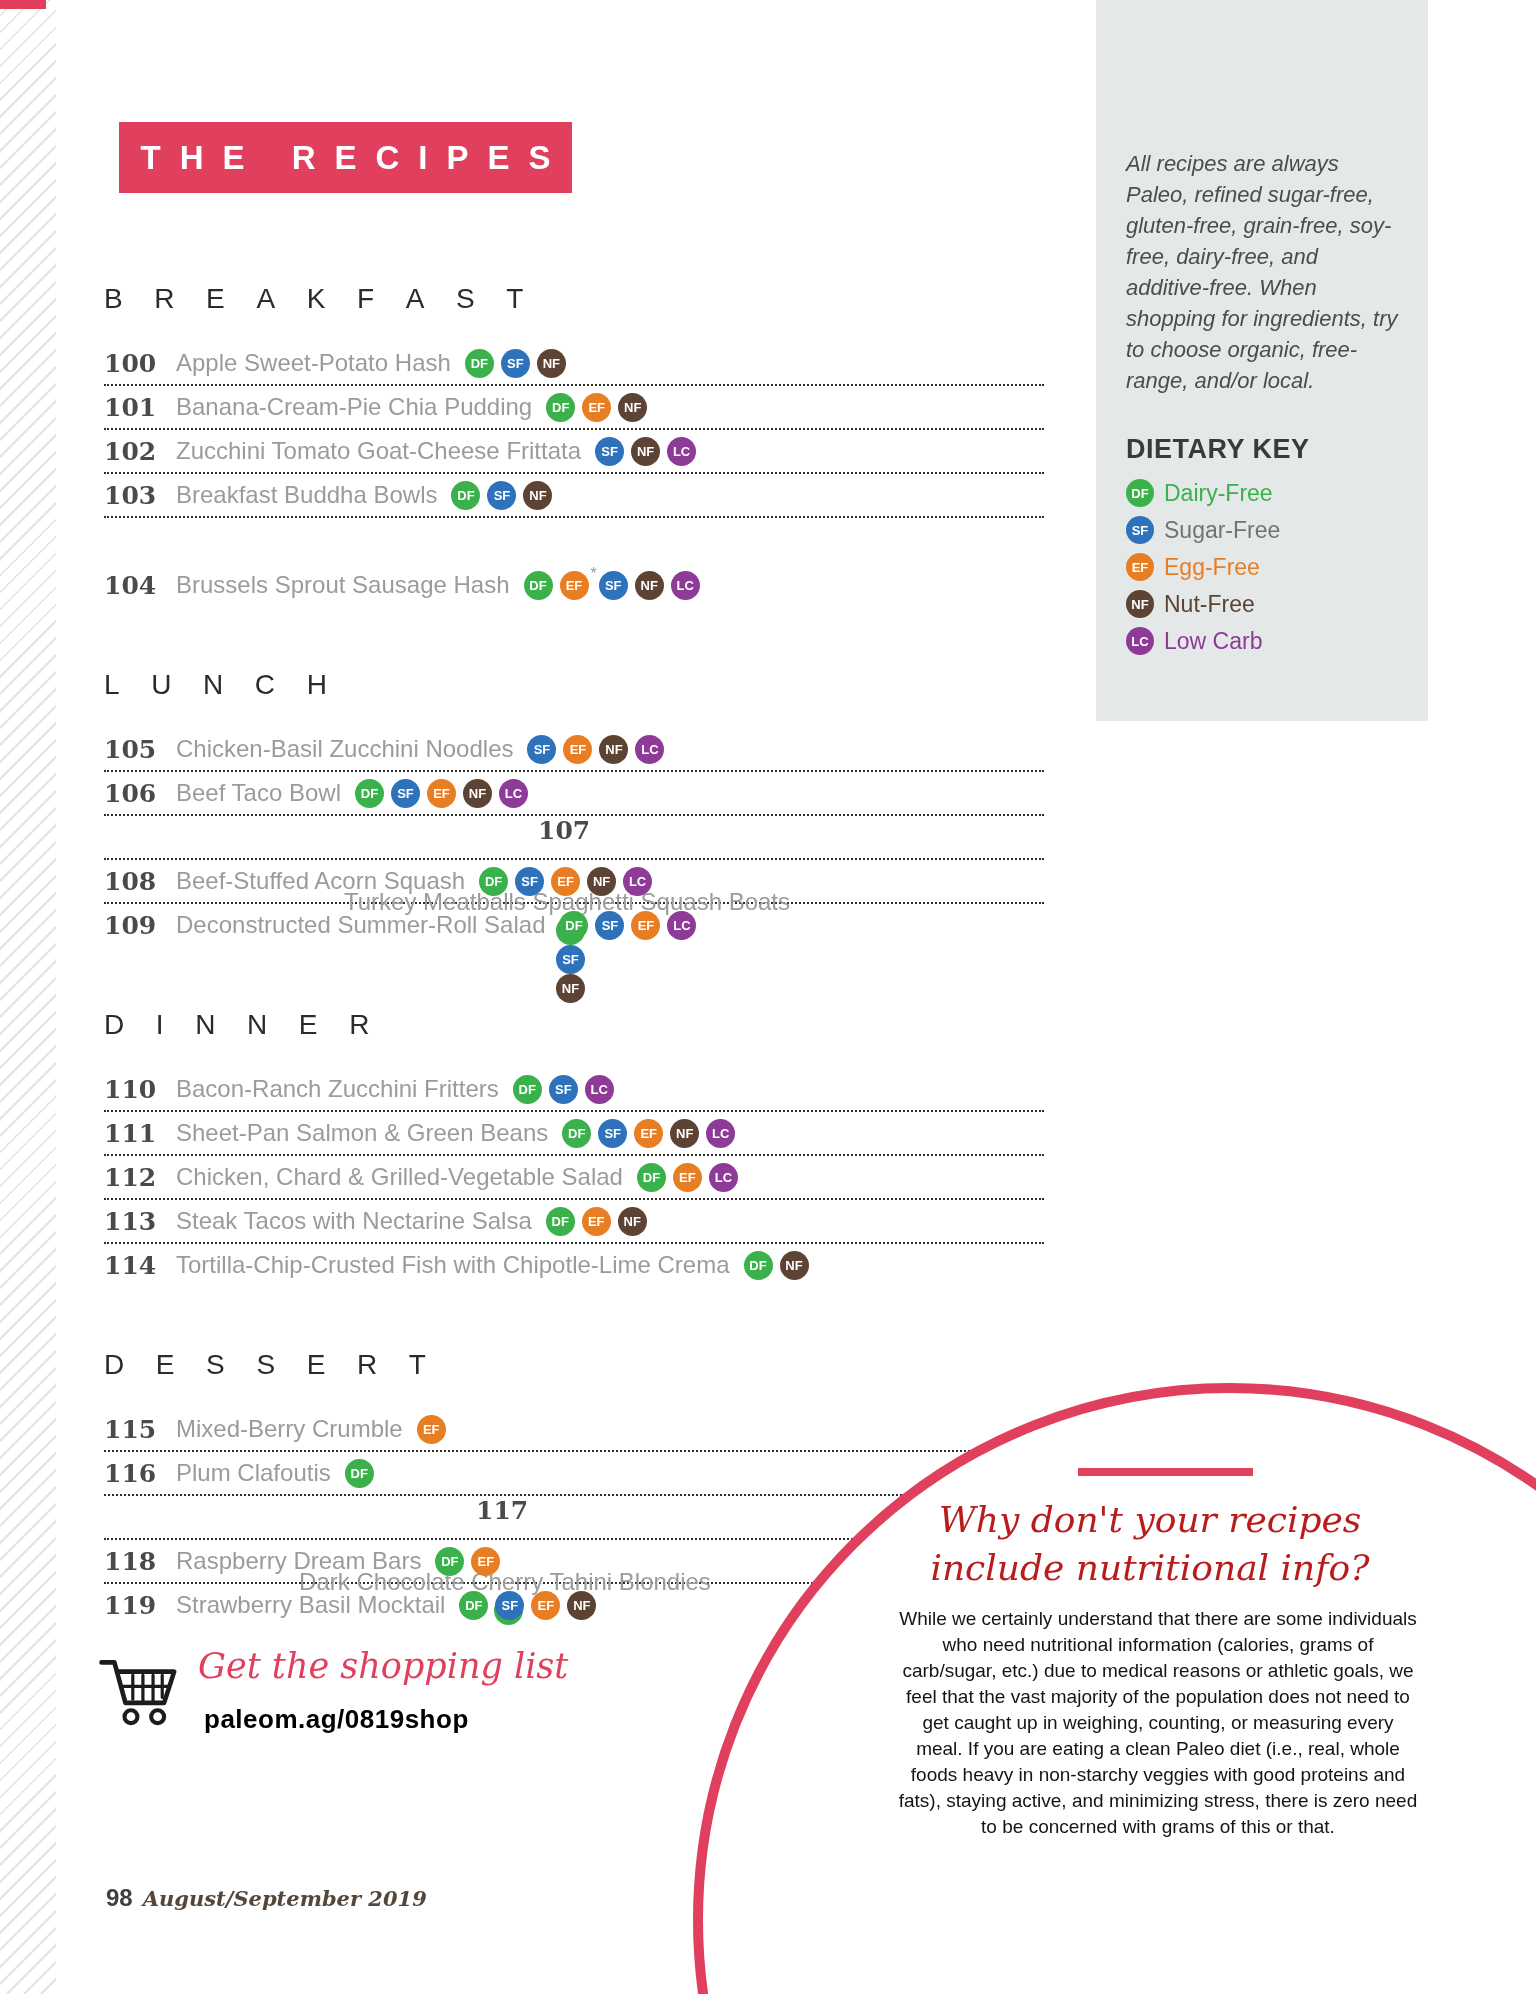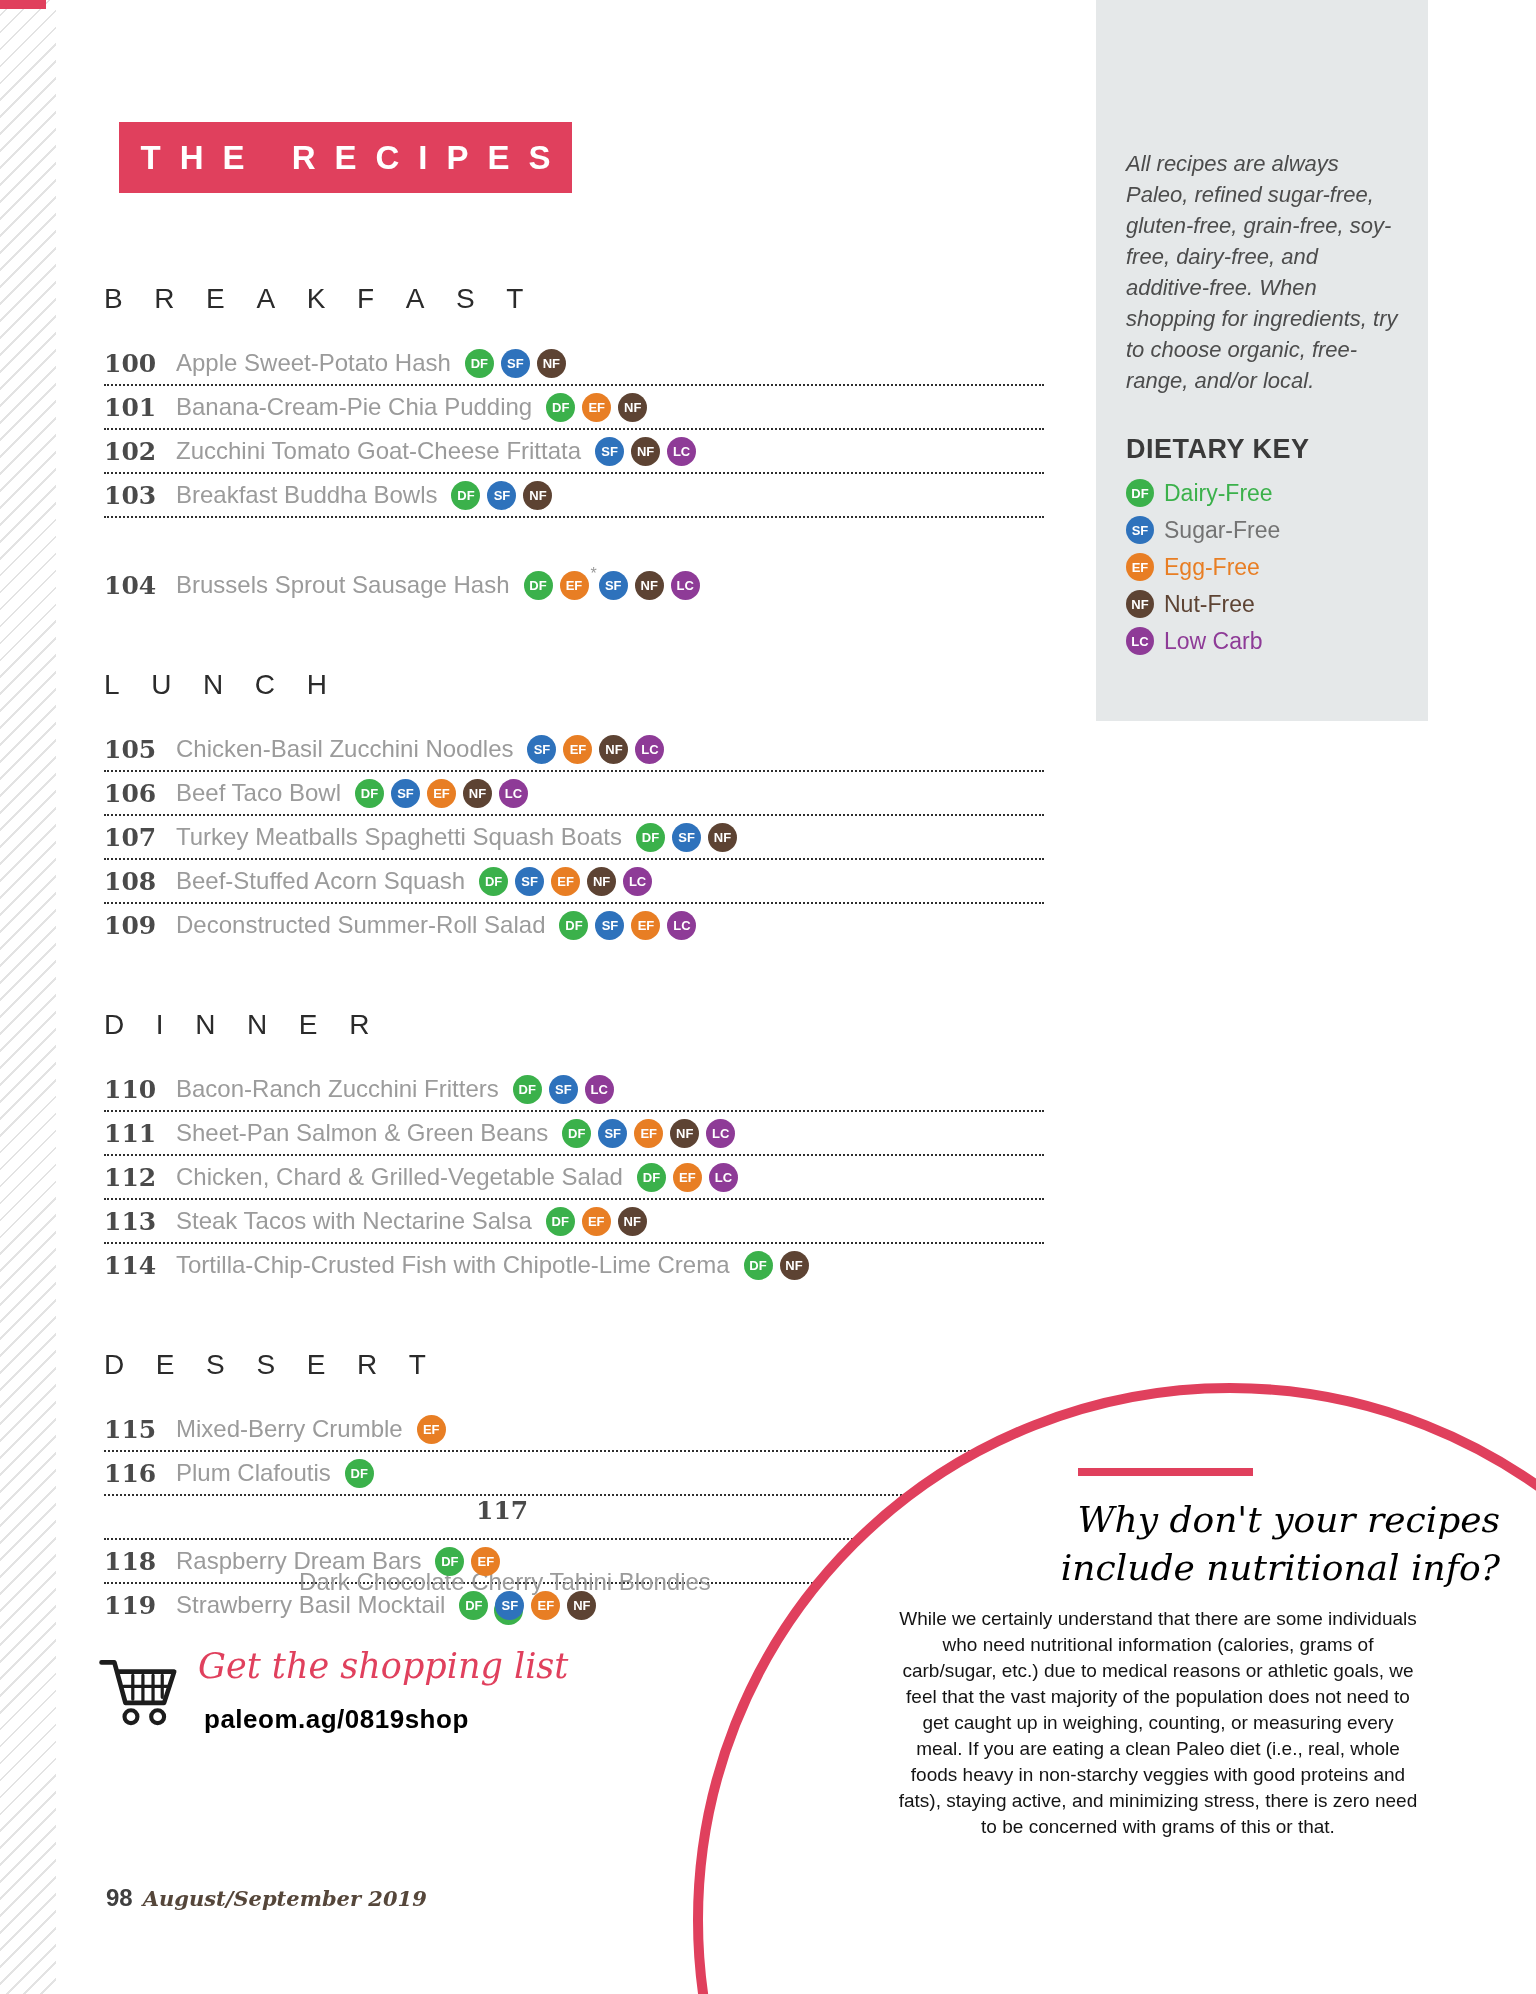--- a/index.html
+++ b/index.html
@@ -38,22 +38,22 @@
   .key-heading{font-size:27px;font-weight:bold;color:#3a3a3a;margin:0 0 14px 0;letter-spacing:0.5px;}
   .key-item{display:flex;align-items:center;margin-bottom:9px;}
   .key-badge{display:inline-flex;align-items:center;justify-content:center;
     width:28px;height:28px;border-radius:50%;color:#fff;font-size:13px;font-weight:bold;margin-right:10px;flex:0 0 28px;}
   .key-label{font-size:23px;}
 
   
   .callout-ring{position:absolute;left:693px;top:1383px;width:1074px;height:1074px;
     border:10px solid #e0405d;border-radius:50%;box-sizing:border-box;background:#ffffff;pointer-events:none;}
   .callout-bar{position:absolute;left:1078px;top:1468px;width:175px;height:8px;background:#e0405d;}
-  .callout-title{position:absolute;left:800px;top:1496px;width:700px;text-align:right;
-    font-family:"DejaVu Serif",serif;font-style:italic;font-size:36px;line-height:48px;color:#000000;}
+  .callout-title{position:absolute;left:800px;top:1496px;width:700px;text-align:center;
+    font-family:"DejaVu Serif",serif;font-style:italic;font-size:36px;line-height:48px;color:#b91c1c;}
   .callout-body{position:absolute;left:898px;top:1606px;width:520px;text-align:center;
     font-size:19px;line-height:26px;color:#141414;}
 
   
   .cart{position:absolute;left:96px;top:1642px;}
   .shop-script{position:absolute;left:198px;top:1646px;font-family:"DejaVu Serif",serif;
     font-style:italic;font-size:35px;color:#e0405d;white-space:nowrap;}
   .shop-url{position:absolute;left:204px;top:1704px;font-size:26px;font-weight:bold;color:#000000;letter-spacing:0.5px;}
 
   
@@ -177,21 +177,21 @@
         <span class="badge-wrap">
           <span class="badge" style="background: rgb(232, 126, 36);">EF</span>
         </span>
         <span class="badge-wrap">
           <span class="badge" style="background: rgb(93, 67, 51);">NF</span>
         </span>
         <span class="badge-wrap">
           <span class="badge" style="background: rgb(142, 59, 151);">LC</span>
         </span>
       </div>
-      <div class="row" style="width: 940px;">
+      <div class="row" style="width: 940px; flex-direction: column;">
         <span class="num">107</span>
         <span class="rname">Turkey Meatballs Spaghetti Squash Boats</span>
         <span class="badge-wrap">
           <span class="badge" style="background: rgb(59, 177, 75);">DF</span>
         </span>
         <span class="badge-wrap">
           <span class="badge" style="background: rgb(46, 114, 188);">SF</span>
         </span>
         <span class="badge-wrap">
           <span class="badge" style="background: rgb(93, 67, 51);">NF</span>

